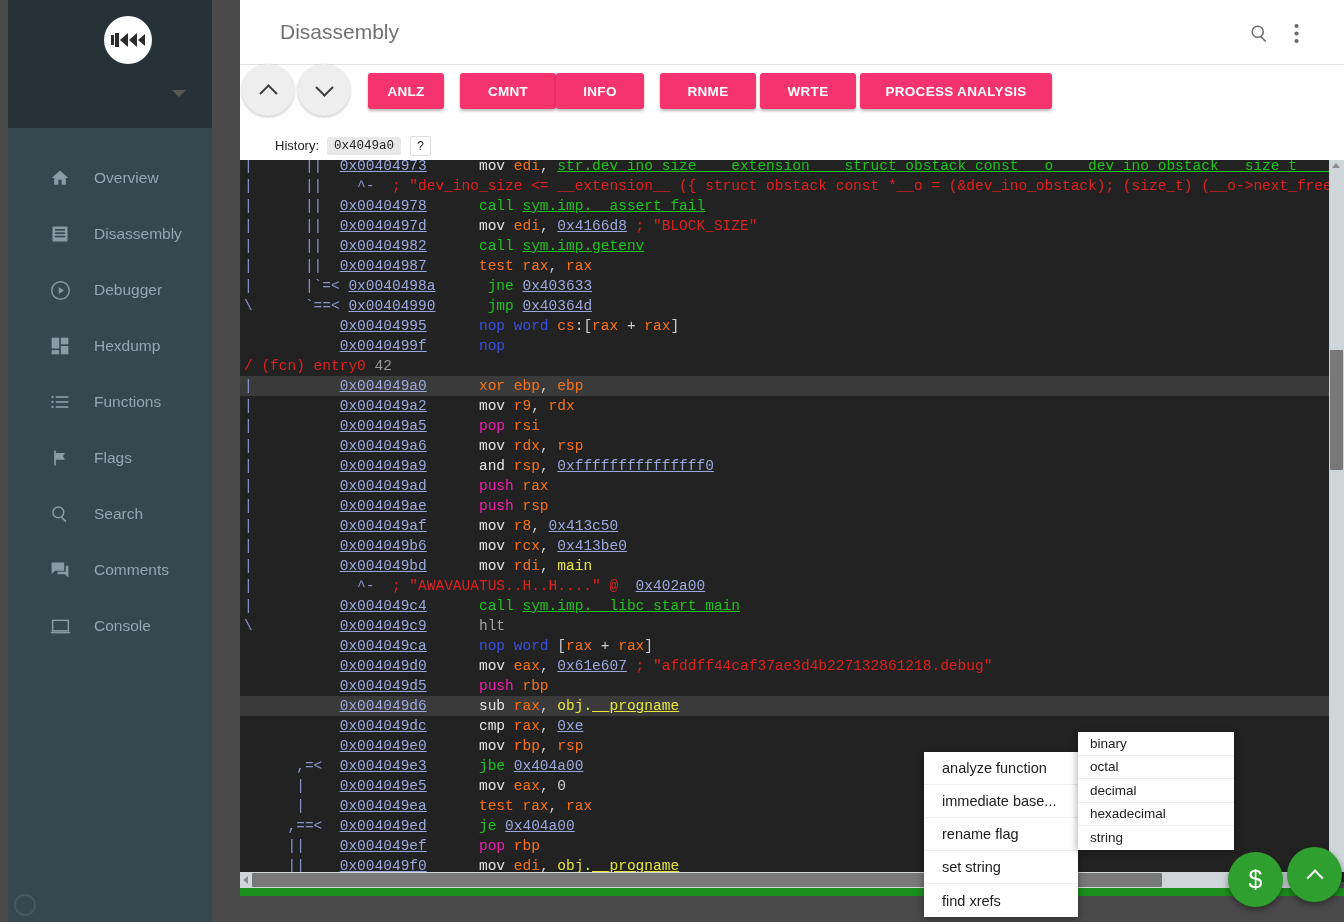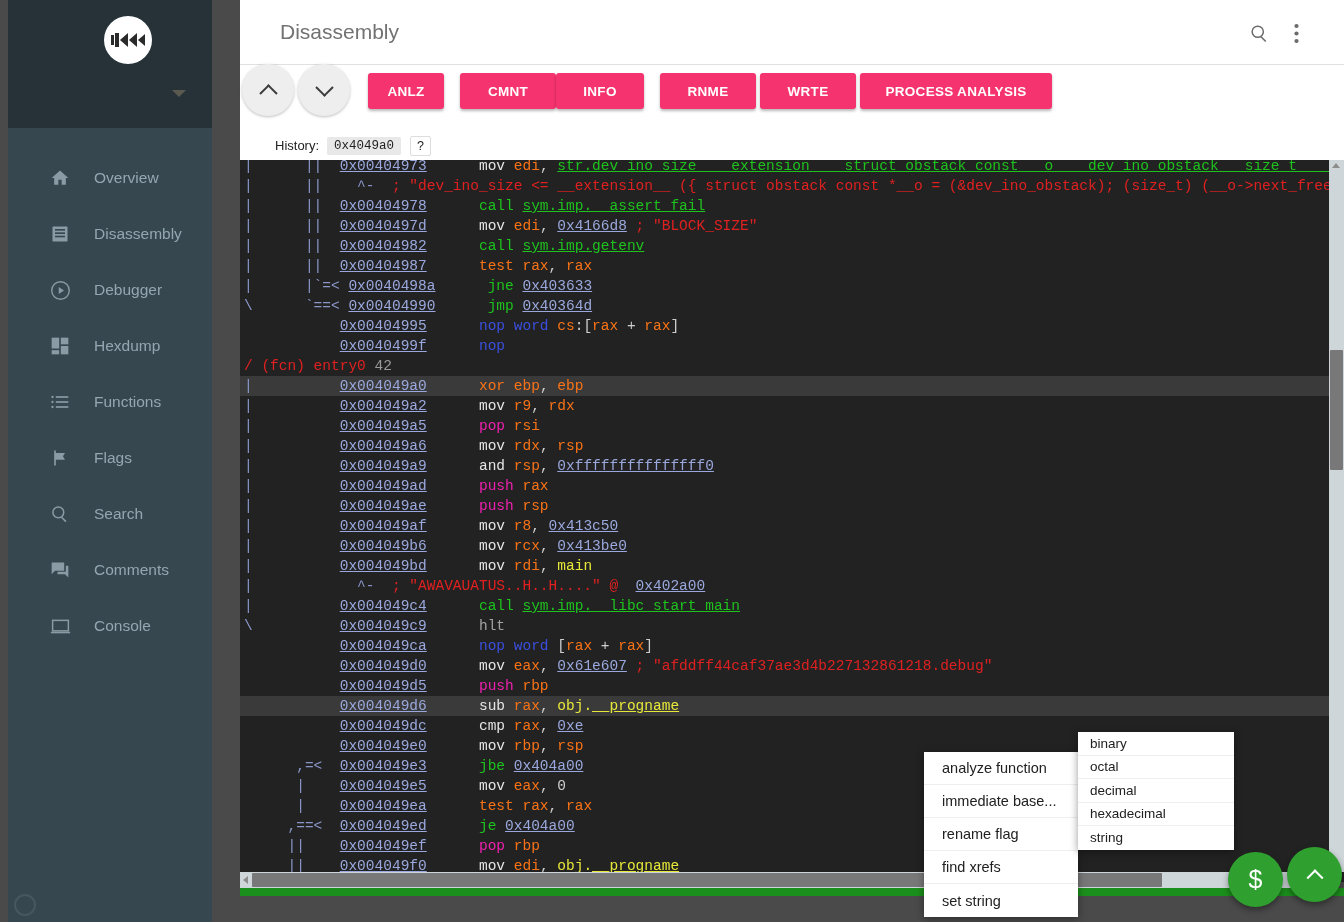--- a/index.html
+++ b/index.html
@@ -458,22 +458,22 @@
       <div class="thumb"></div>
     </div>
 
     <div class="statusbar"></div>
     <div class="bottom-pad"></div>
 
     <div class="ctxmenu" id="ctx-primary">
       <div class="ctx-item">analyze function</div>
       <div class="ctx-item">immediate base...</div>
       <div class="ctx-item">rename flag</div>
+      <div class="ctx-item">set string</div>
       <div class="ctx-item">find xrefs</div>
-      <div class="ctx-item">set string</div>
     </div>
 
     <div class="ctxmenu" id="ctx-sub">
       <div class="ctx-item">binary</div>
       <div class="ctx-item">octal</div>
       <div class="ctx-item">decimal</div>
       <div class="ctx-item">hexadecimal</div>
       <div class="ctx-item">string</div>
     </div>
 

